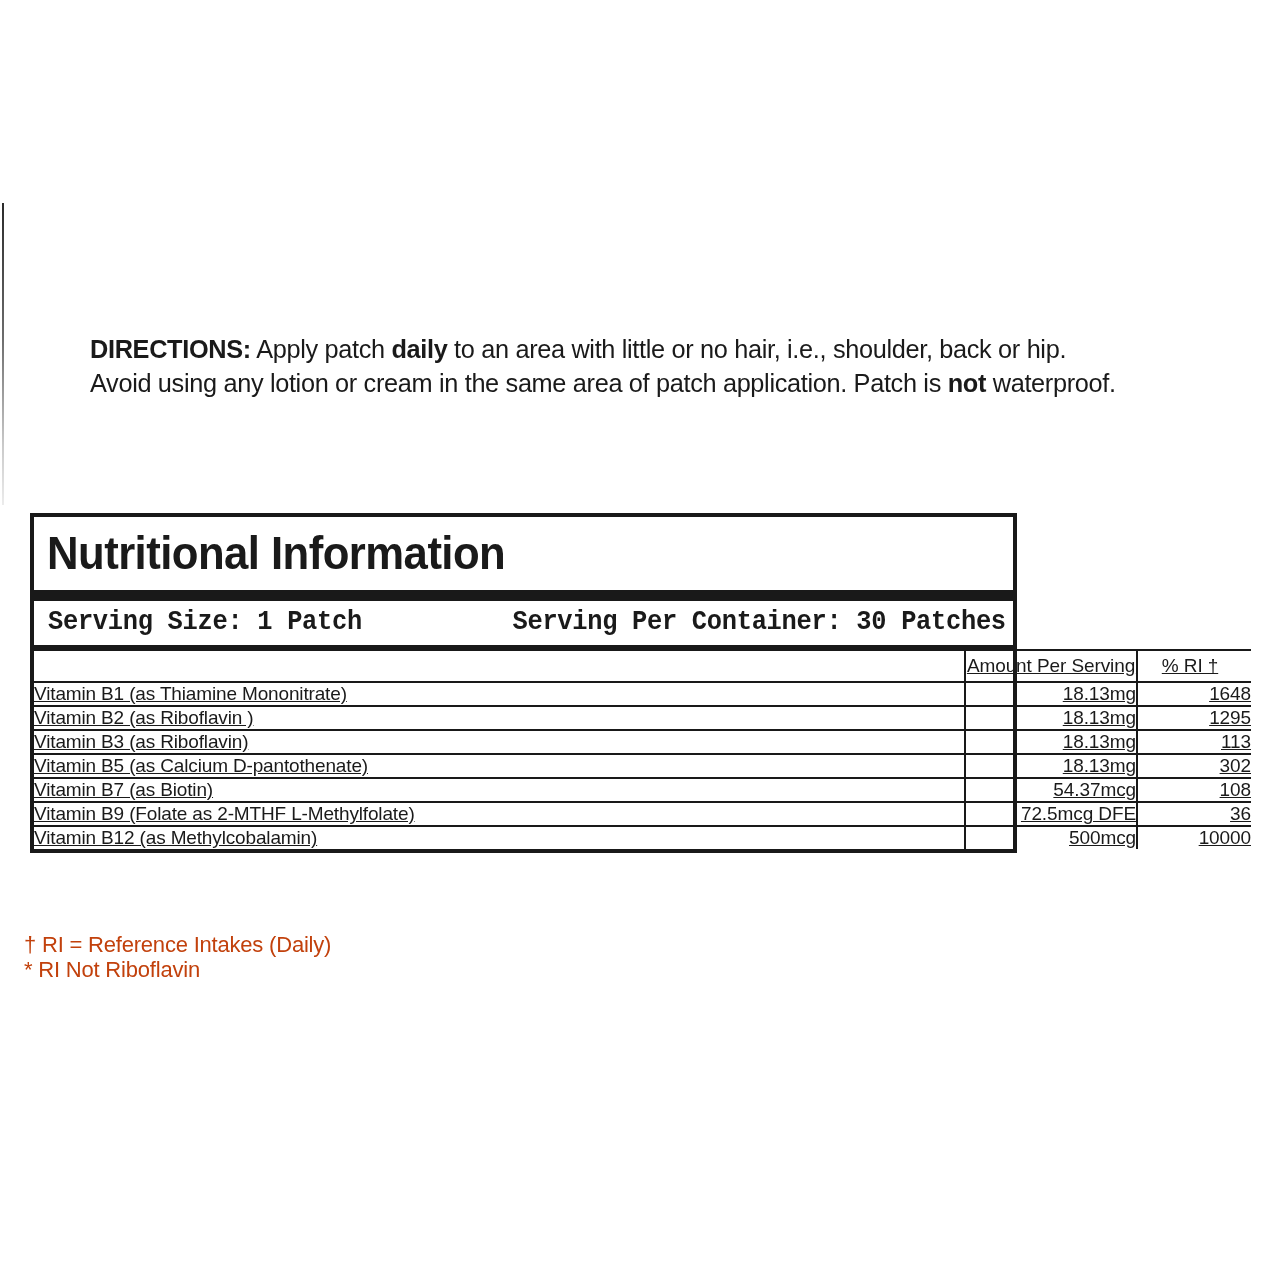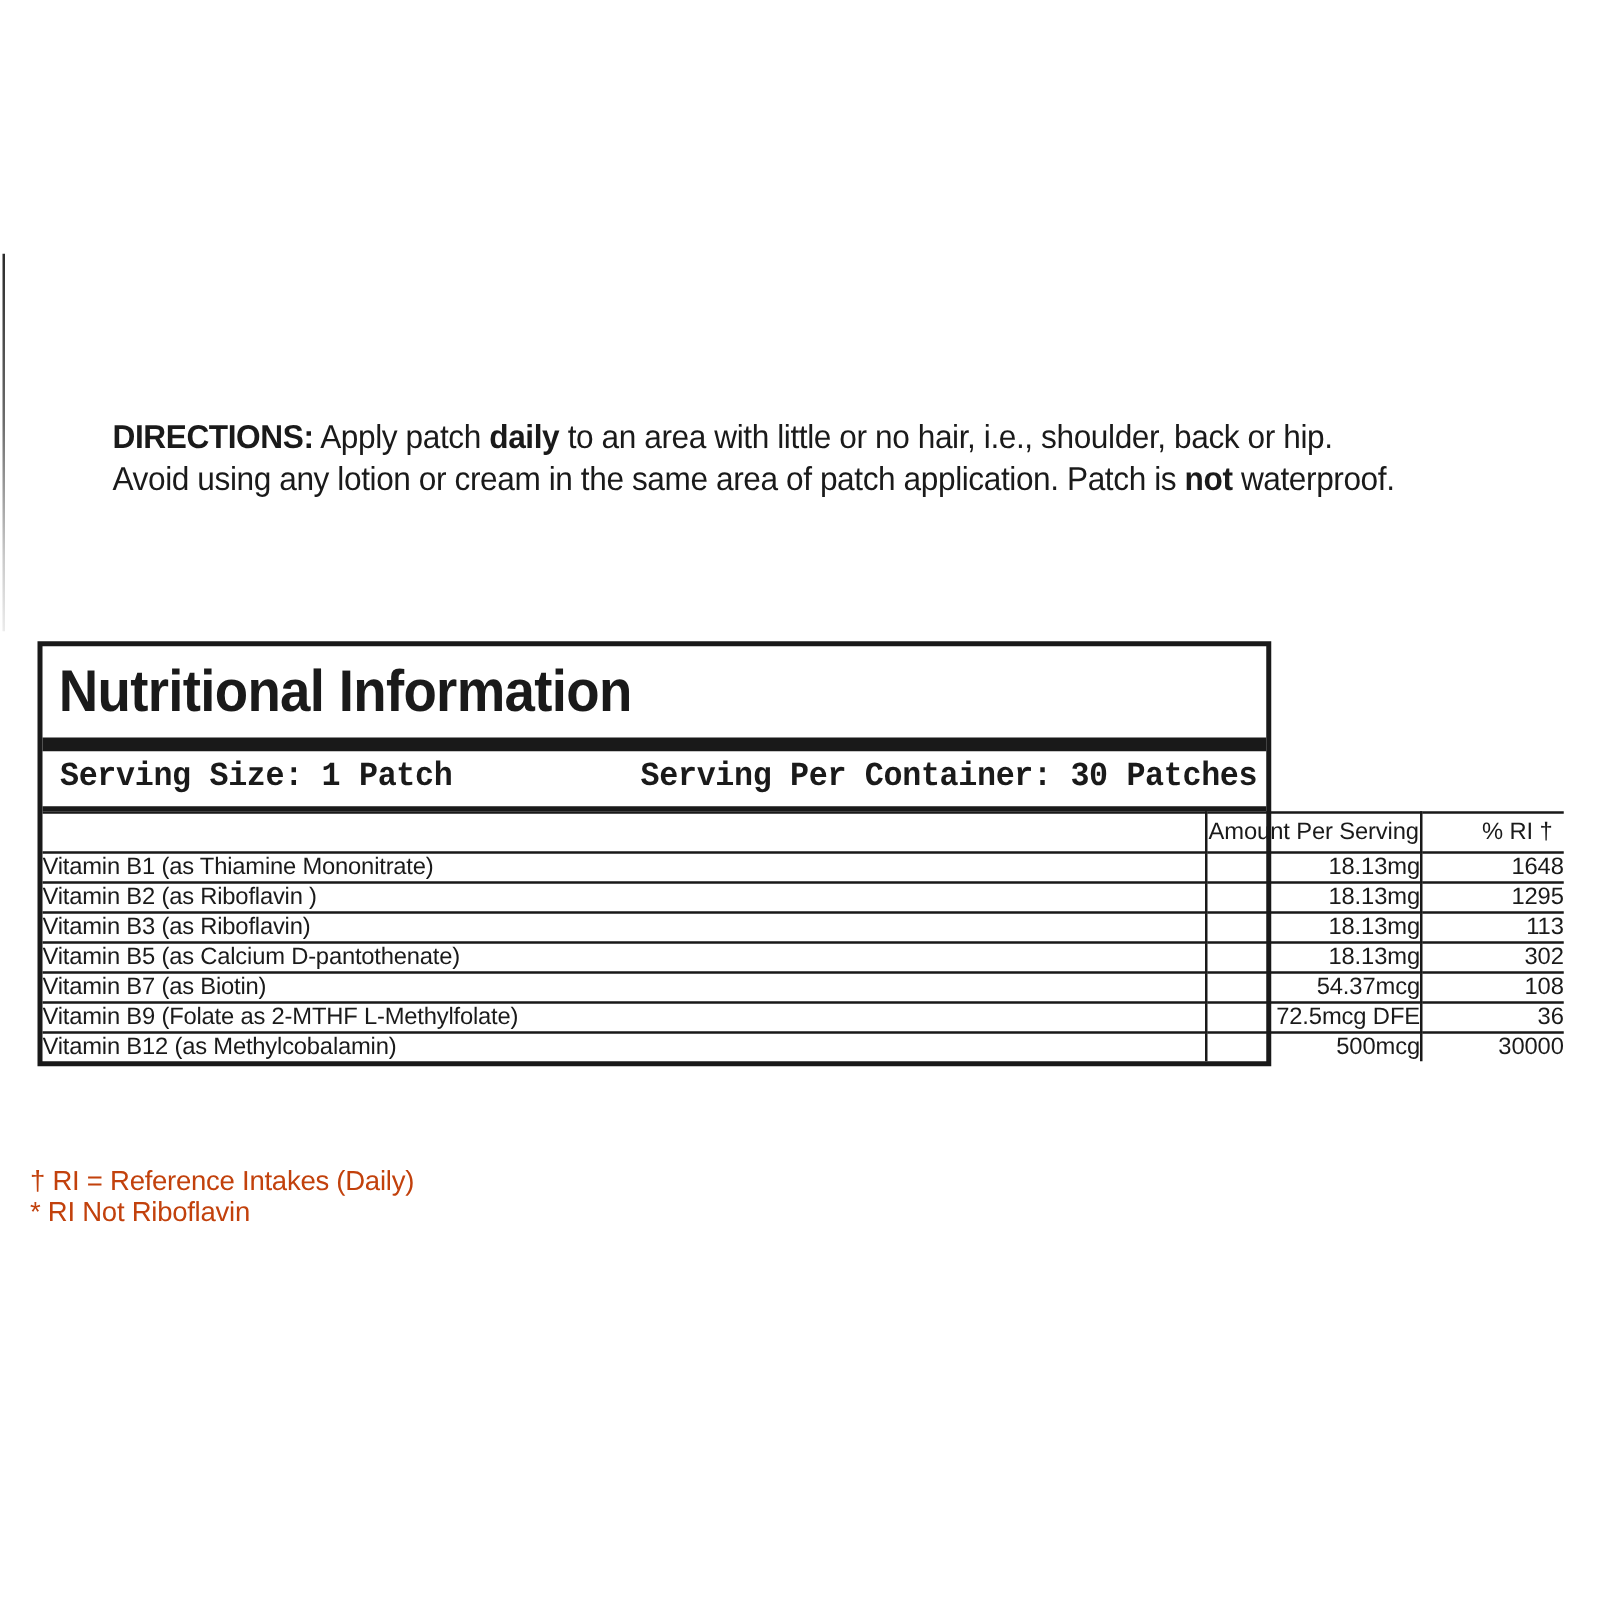--- a/index.html
+++ b/index.html
@@ -100,20 +100,21 @@
   .serving-row span.right {
     transform-origin: right center;
   }
 
   
   table.nutri {
     width: 100%;
     border-collapse: collapse;
     table-layout: fixed;
     font-size: 19px;
+    text-decoration: underline;
   }
   table.nutri td, table.nutri th {
     border: 2px solid #191919;
     padding: 0;
     vertical-align: middle;
     font-weight: 400;
     color: #1a1a1a;
   }
   .col-name  { width: 931px; }
   .col-amt   { width: 172px; }
@@ -122,21 +123,21 @@
   .hdr-blank { height: 30px; border-left: none !important; }
   .hdr-cell {
     height: 30px;
     font-weight: 700;
     font-size: 19px;
     text-align: center;
     letter-spacing: -0.1px;
     padding: 0 4px;
   }
   .hdr-cell.ri {
-    text-align: right;
+    text-align: center;
     padding-right: 9px;
     margin-top: 20px;
   }
 
   td.name {
     padding: 3px 0 4px 16px;
     letter-spacing: -0.15px;
     border-left: none !important;
     white-space: nowrap;
     height: 22px;
@@ -233,21 +234,21 @@
         <td class="ri">108</td>
       </tr>
       <tr>
         <td class="name">Vitamin B9 (Folate as 2-MTHF L-Methylfolate)</td>
         <td class="amt">72.5mcg DFE</td>
         <td class="ri">36</td>
       </tr>
       <tr>
         <td class="name">Vitamin B12 (as Methylcobalamin)</td>
         <td class="amt">500mcg</td>
-        <td class="ri">30000</td>
+        <td class="ri">10000</td>
       </tr>
     </tbody>
   </table>
 </div>
 
 <div class="footnotes">
   <div>† RI = Reference Intakes (Daily)</div>
   <div>* RI Not Riboflavin</div>
 </div>
 

